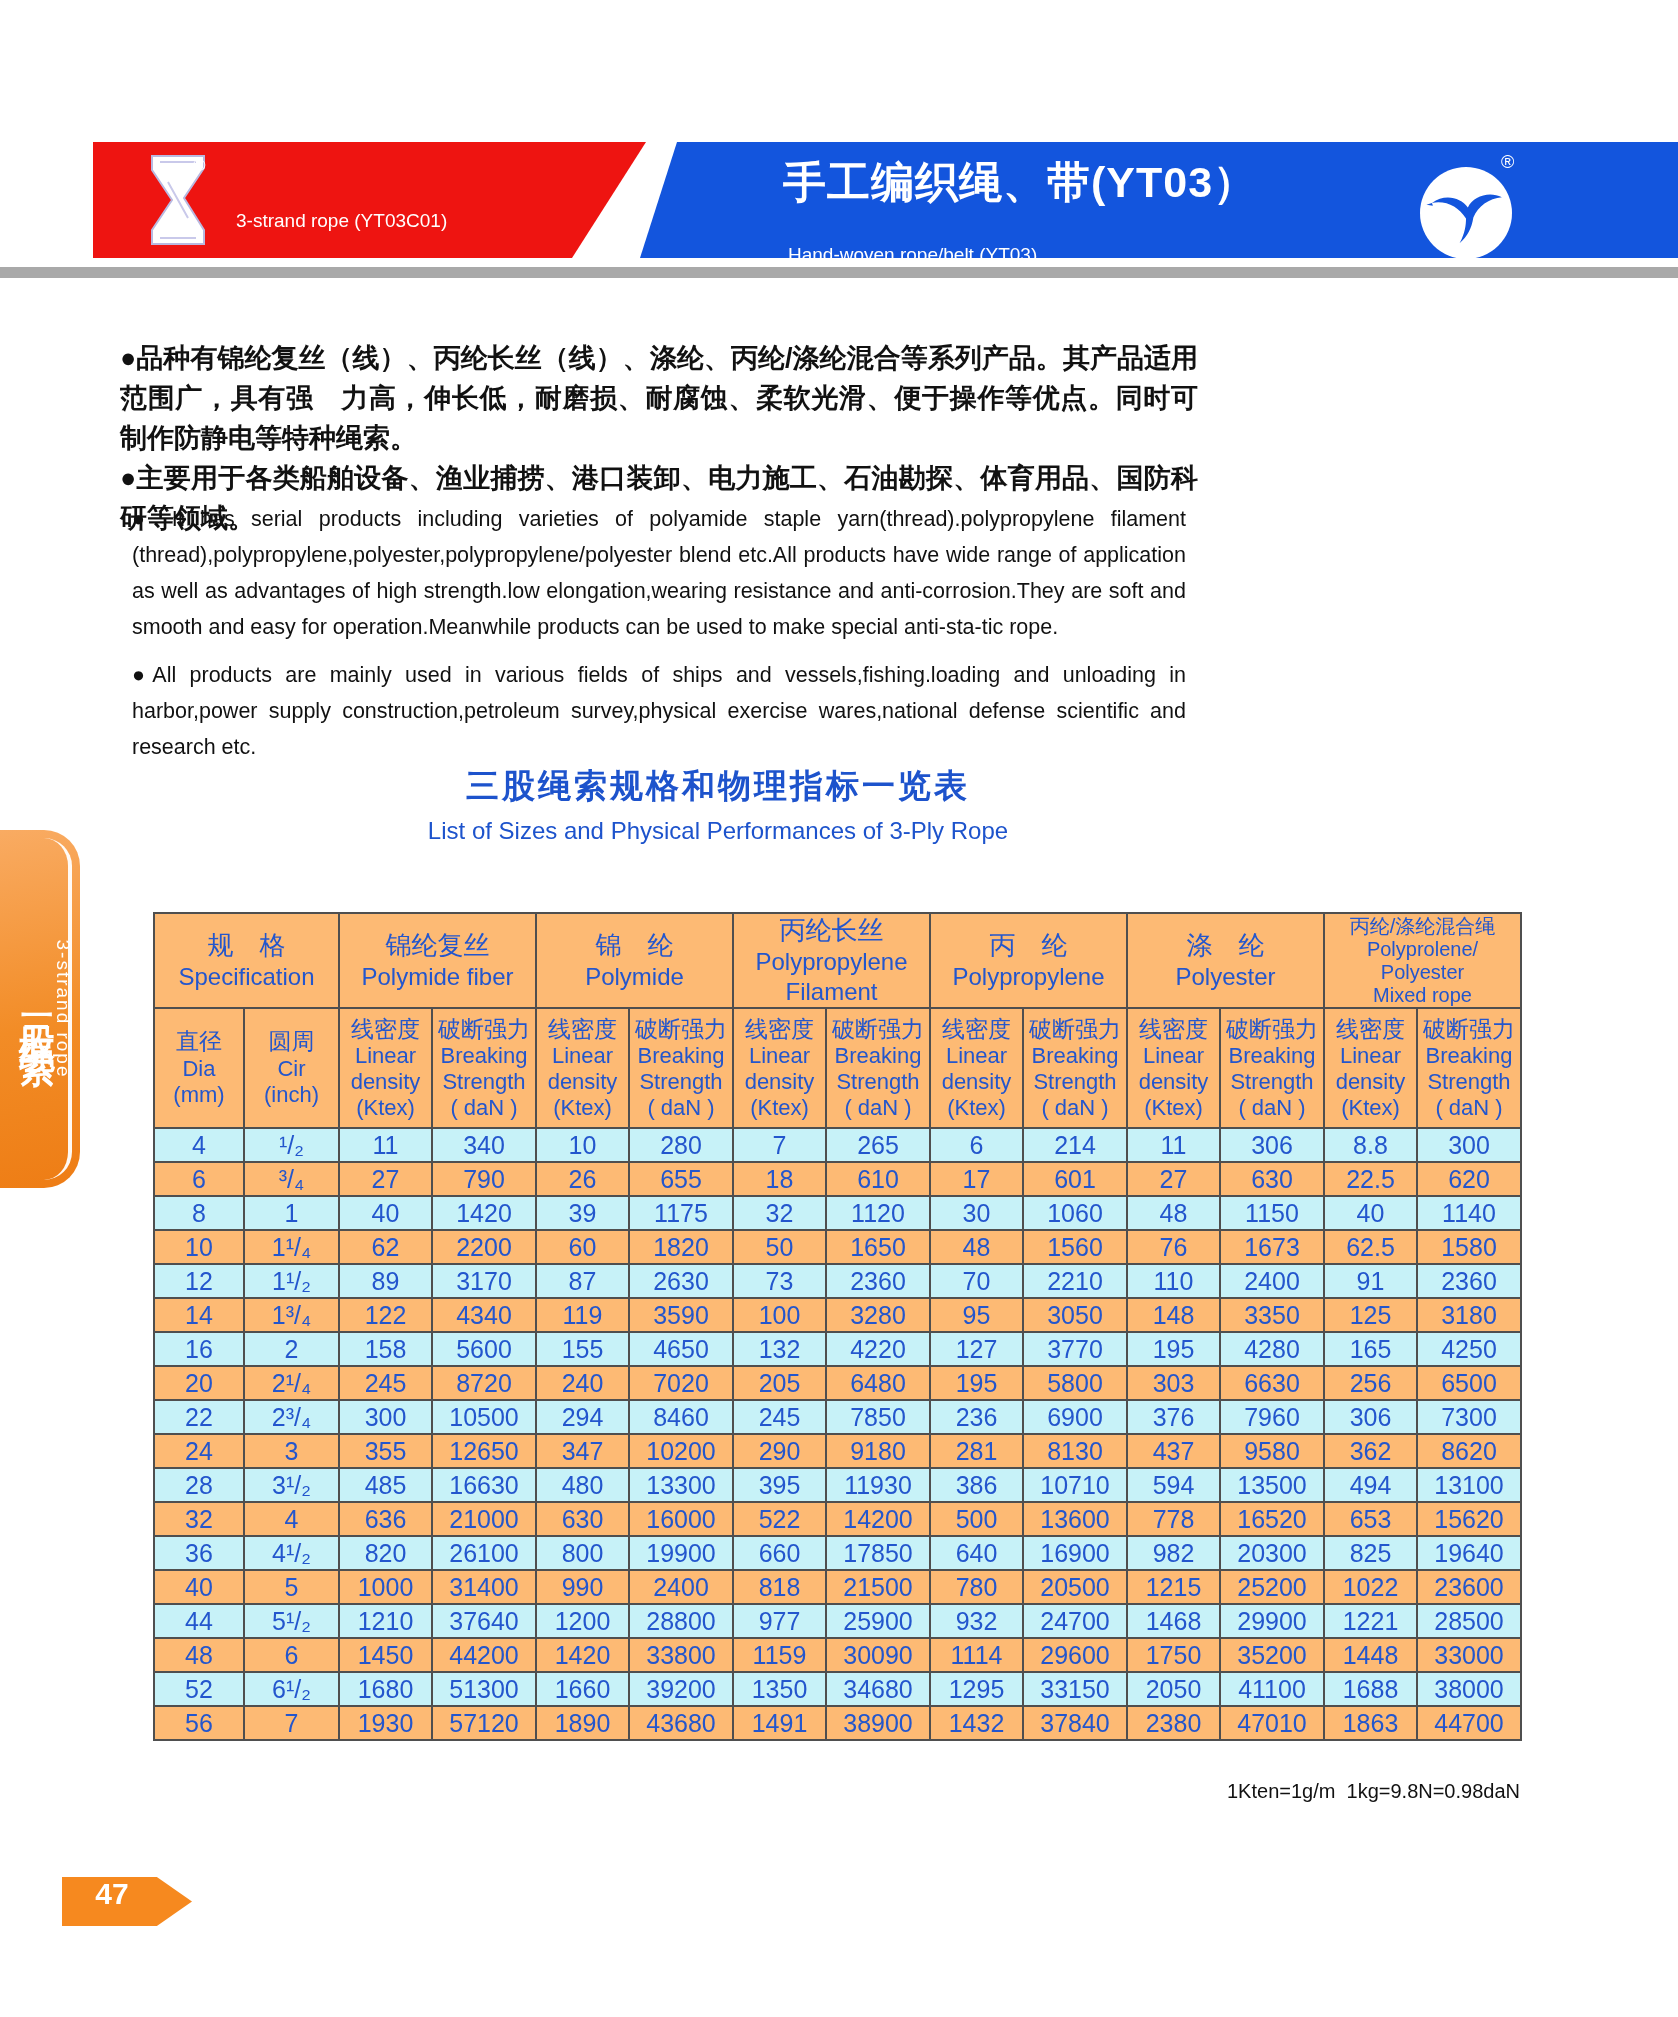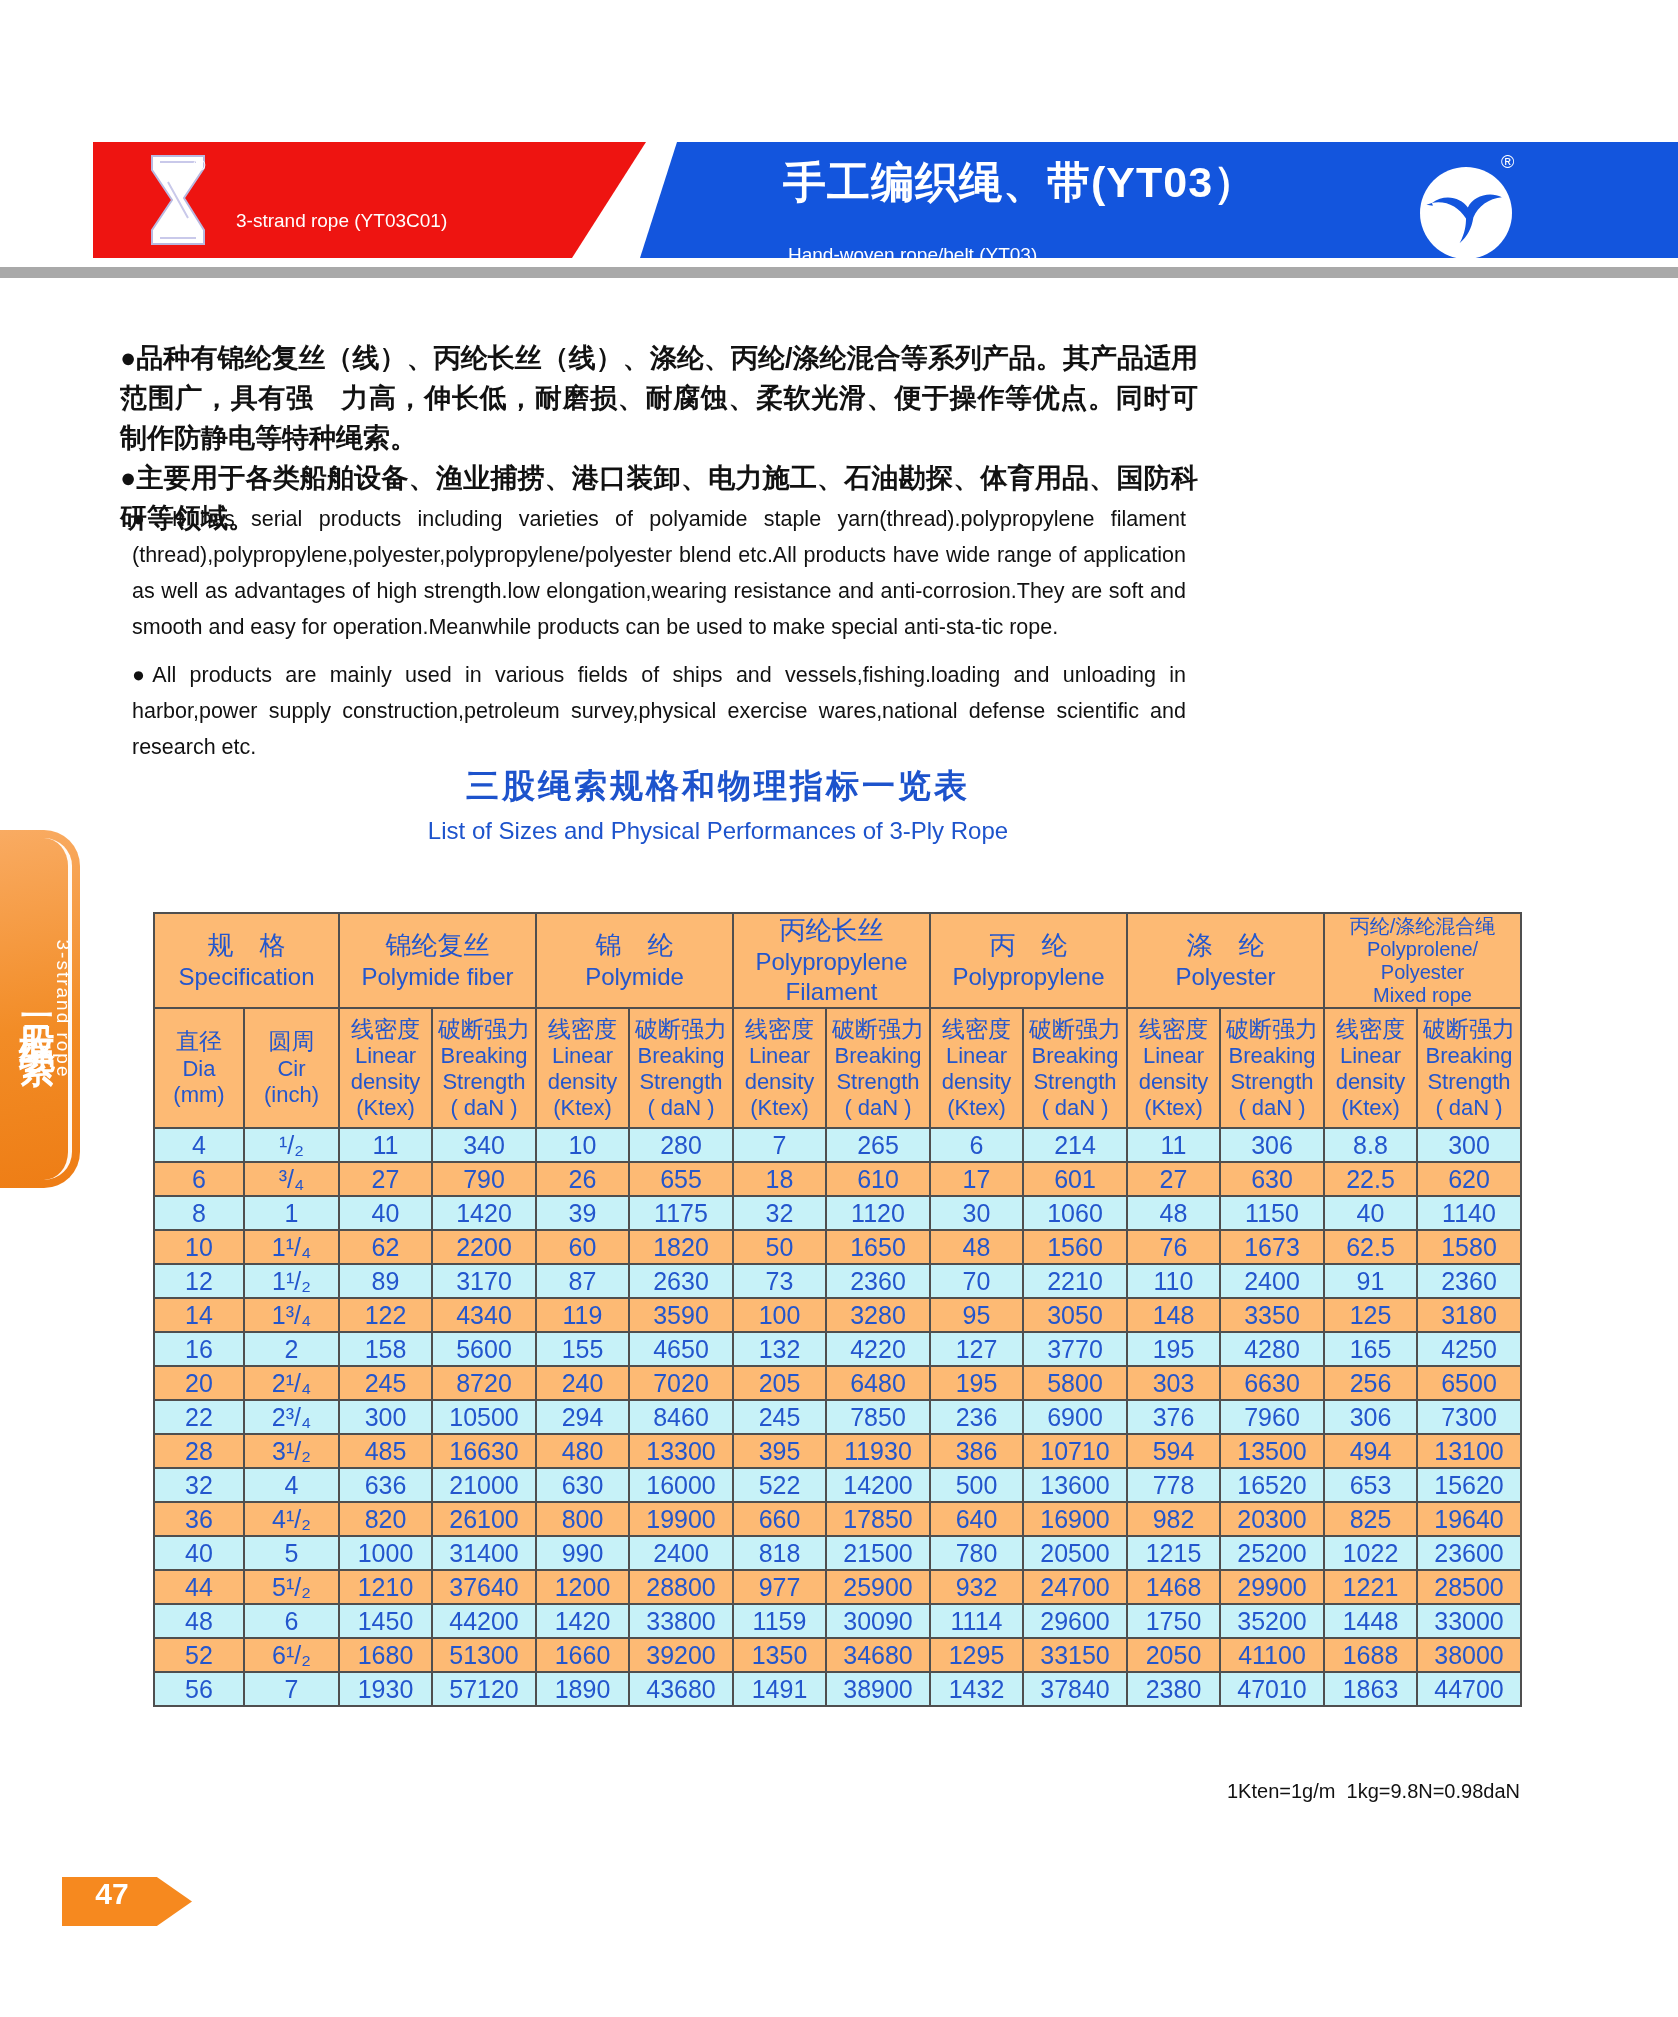--- a/index.html
+++ b/index.html
@@ -383,20 +383,36 @@
           <td>245</td>
           <td>7850</td>
           <td>236</td>
           <td>6900</td>
           <td>376</td>
           <td>7960</td>
           <td>306</td>
           <td>7300</td>
         </tr>
         <tr>
+          <td>24</td>
+          <td>3</td>
+          <td>355</td>
+          <td>12650</td>
+          <td>347</td>
+          <td>10200</td>
+          <td>290</td>
+          <td>9180</td>
+          <td>281</td>
+          <td>8130</td>
+          <td>437</td>
+          <td>9580</td>
+          <td>362</td>
+          <td>8620</td>
+        </tr>
+        <tr>
           <td>28</td>
           <td>3¹/₂</td>
           <td>485</td>
           <td>16630</td>
           <td>480</td>
           <td>13300</td>
           <td>395</td>
           <td>11930</td>
           <td>386</td>
           <td>10710</td>

